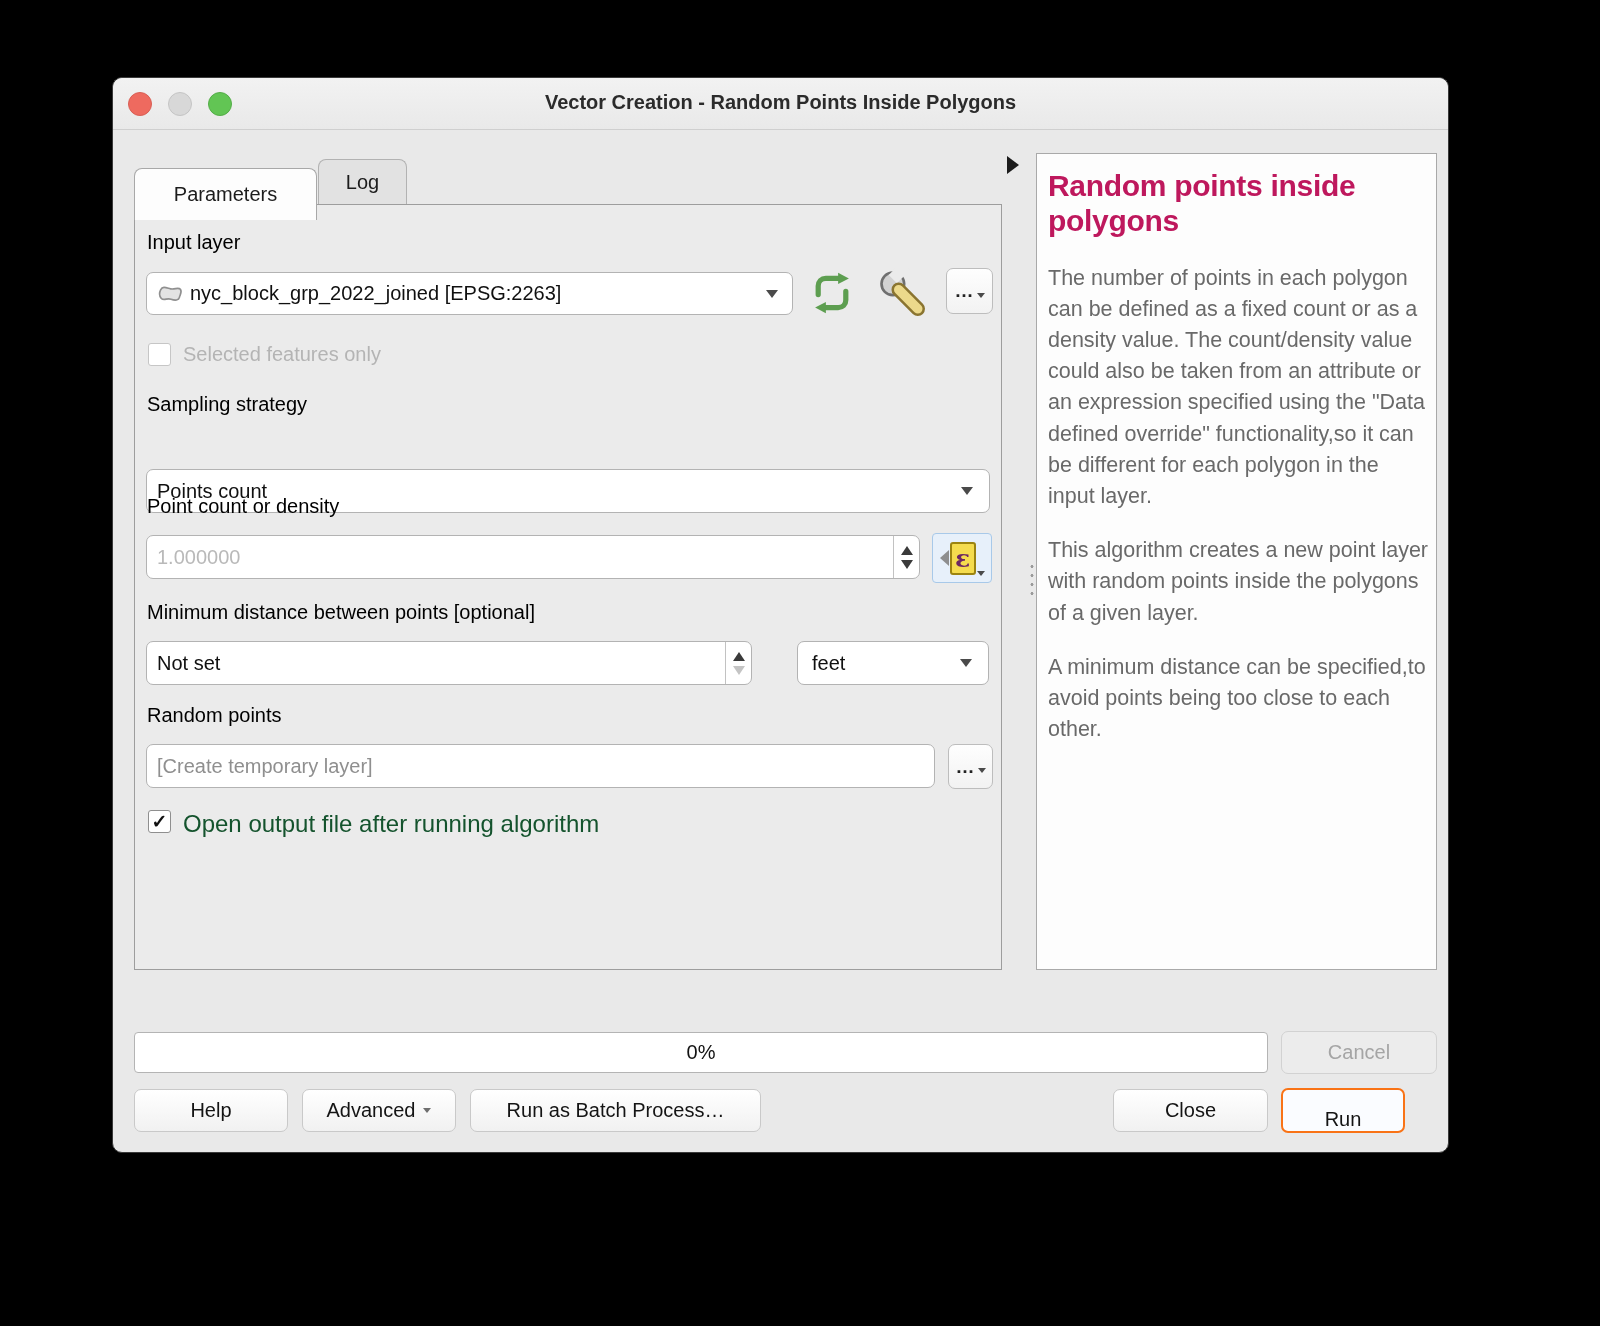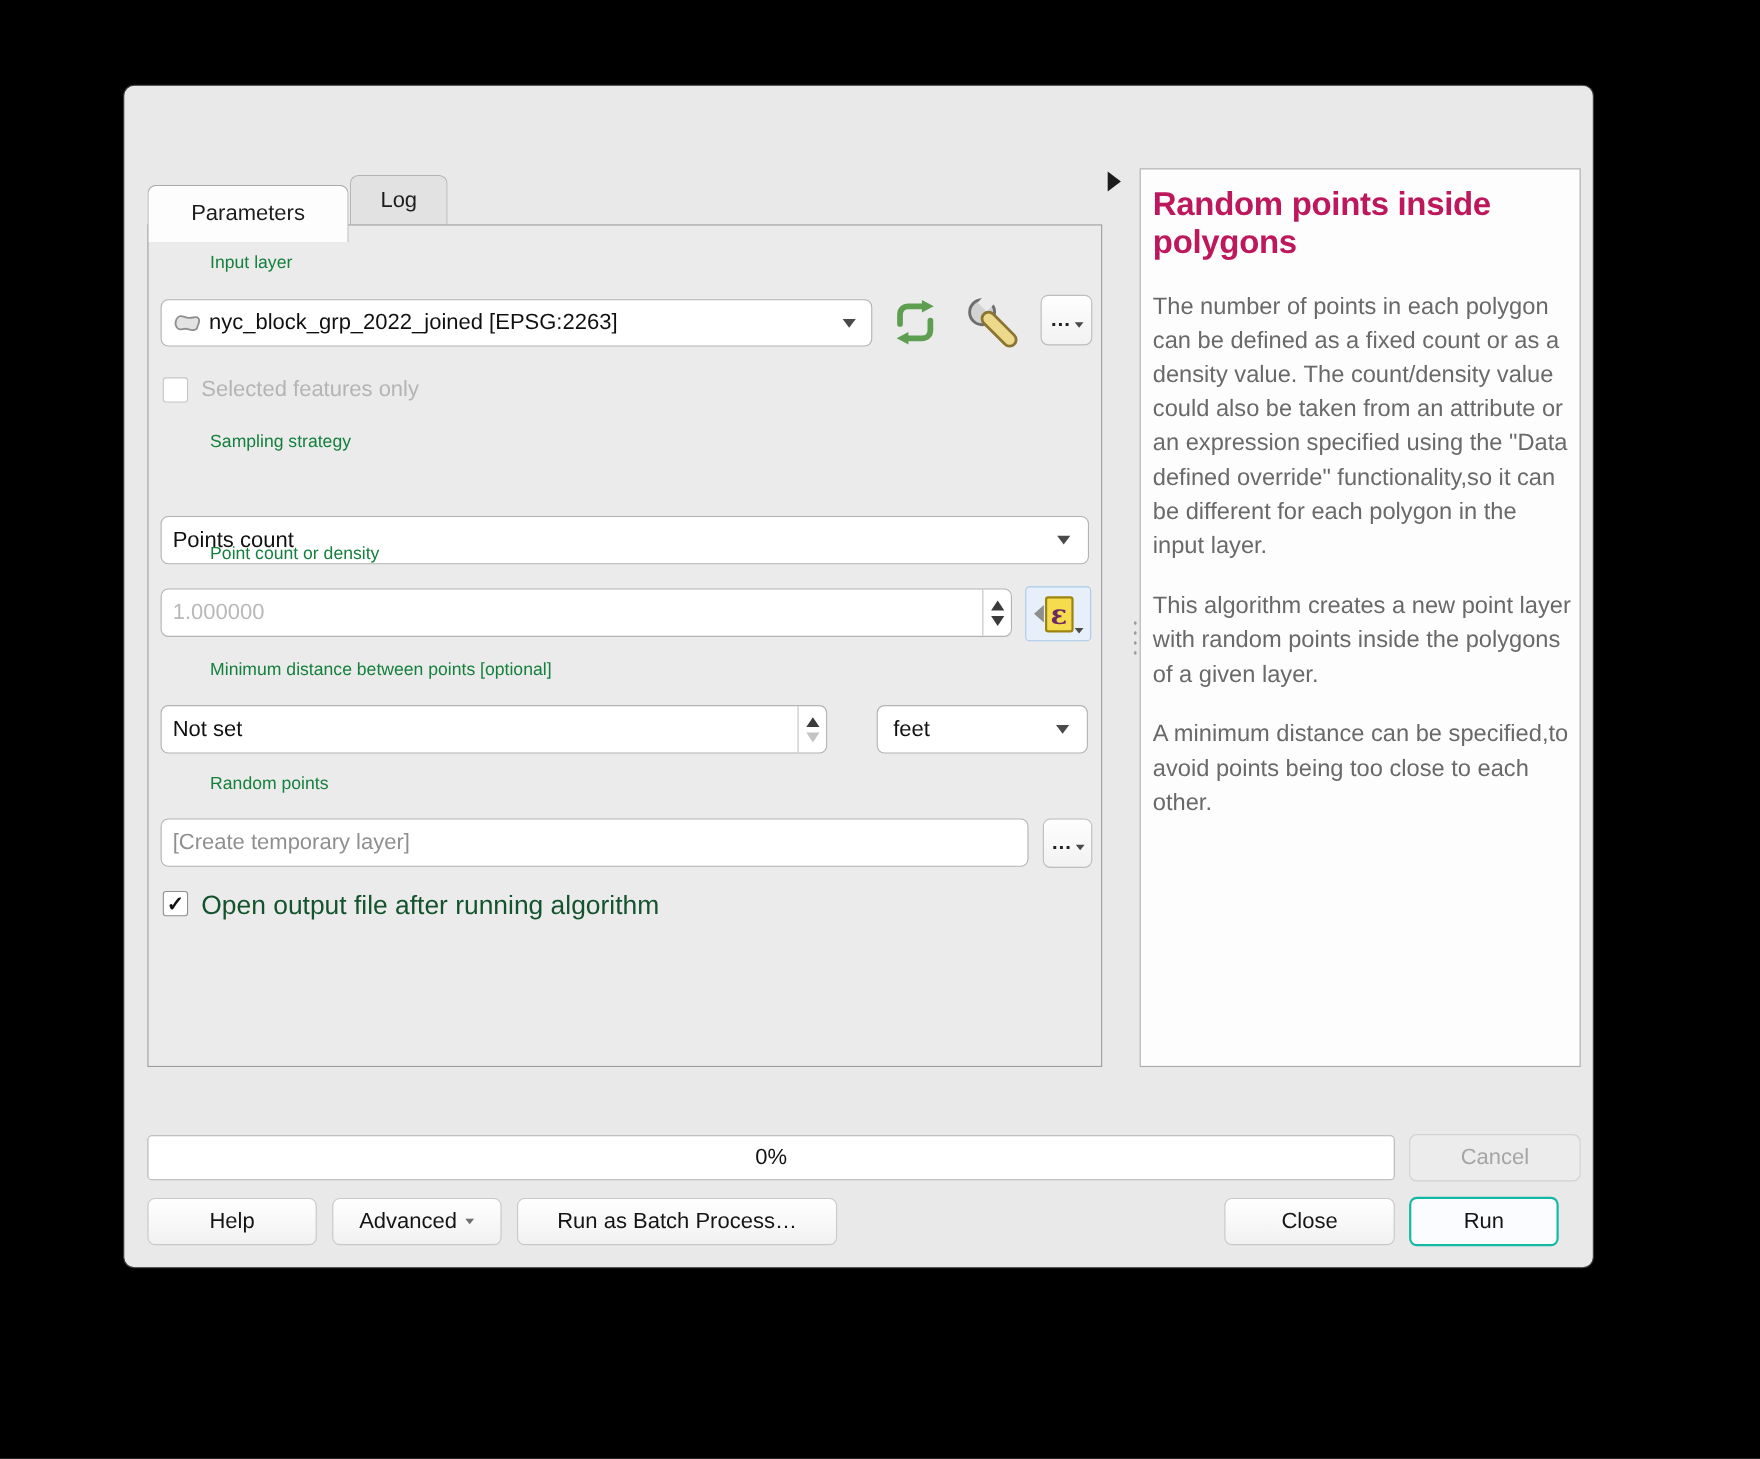--- a/index.html
+++ b/index.html
@@ -27,21 +27,21 @@
     background:#fdfdfd; border:1px solid #a8a8a8; border-bottom:none;
     border-radius:8px 8px 0 0; z-index:3; }
   #tab-log { left:205px; top:81px; width:89px; height:46px; line-height:44px;
     background:#e2e2e2; border:1px solid #b2b2b2; border-bottom:none;
     border-radius:8px 8px 0 0; z-index:1; }
 
   
   #params-panel { position:absolute; left:21px; top:126px; width:868px; height:766px;
     background:#ebebeb; border:1px solid #9d9d9d; z-index:2; }
 
-  .field-label { position:absolute; font-size:16px; color:#15803d;margin-left:44px; }
+  .field-label { position:absolute; font-size:20px; color:#000000; }
   .combo, .spin, .textfield { position:absolute; background:#fff;
     border:1px solid #b3b3b3; border-radius:7px; display:flex; align-items:center;
     font-size:20px; color:#101010; }
   .caret-down { width:0; height:0; border-left:6px solid transparent;
     border-right:6px solid transparent; border-top:8px solid #4a4a4a; }
   .caret-down.small { border-left-width:4px; border-right-width:4px; border-top-width:5px; }
   .spacer { flex:1; }
 
   
   #input-layer-combo { left:11px; top:67px; width:647px; height:43px; padding:0 14px 0 10px; gap:6px; }
@@ -116,28 +116,34 @@
   .btn { position:absolute; height:43px; background:linear-gradient(#ffffff,#f1f1f1);
     border:1px solid #c9c9c9; border-radius:7px; display:flex; align-items:center;
     justify-content:center; gap:8px; font-size:20px; color:#141414; }
   #btn-cancel { left:1168px; top:953px; width:156px; background:#ececec;
     border-color:#d2d2d2; color:#a5a5a5; }
   #btn-help     { left:21px;  top:1011px; width:154px; }
   #btn-advanced { left:189px; top:1011px; width:154px; }
   #btn-advanced .caret-down { border-top-color:#6e6e6e; }
   #btn-batch    { left:357px; top:1011px; width:291px; }
   #btn-close    { left:1000px; top:1011px; width:155px; }
-  #btn-run      { left:1168px; top:1010px; width:136px; height:45px;
-    background:#fafcff; border:2px solid #14b8a6; }
+  #btn-run      { left:1168px; top:1010px; width:124px; height:45px;
+    background:#fafcff; border:2px solid #f97316;align-items:flex-end; }
 </style>
 </head>
 <body>
 
 <div id="window">
 
+  <div id="titlebar">
+    <div id="light-close" class="light"></div>
+    <div id="light-min" class="light"></div>
+    <div id="light-zoom" class="light"></div>
+    <div id="title-text">Vector Creation - Random Points Inside Polygons</div>
+  </div>
 
   <div id="tab-parameters" class="tab">Parameters</div>
   <div id="tab-log" class="tab">Log</div>
 
   <div id="params-panel">
 
     <div class="field-label" style="left:12px; top:26px;">Input layer</div>
 
     <div id="input-layer-combo" class="combo">
       <span style="display:flex;">

